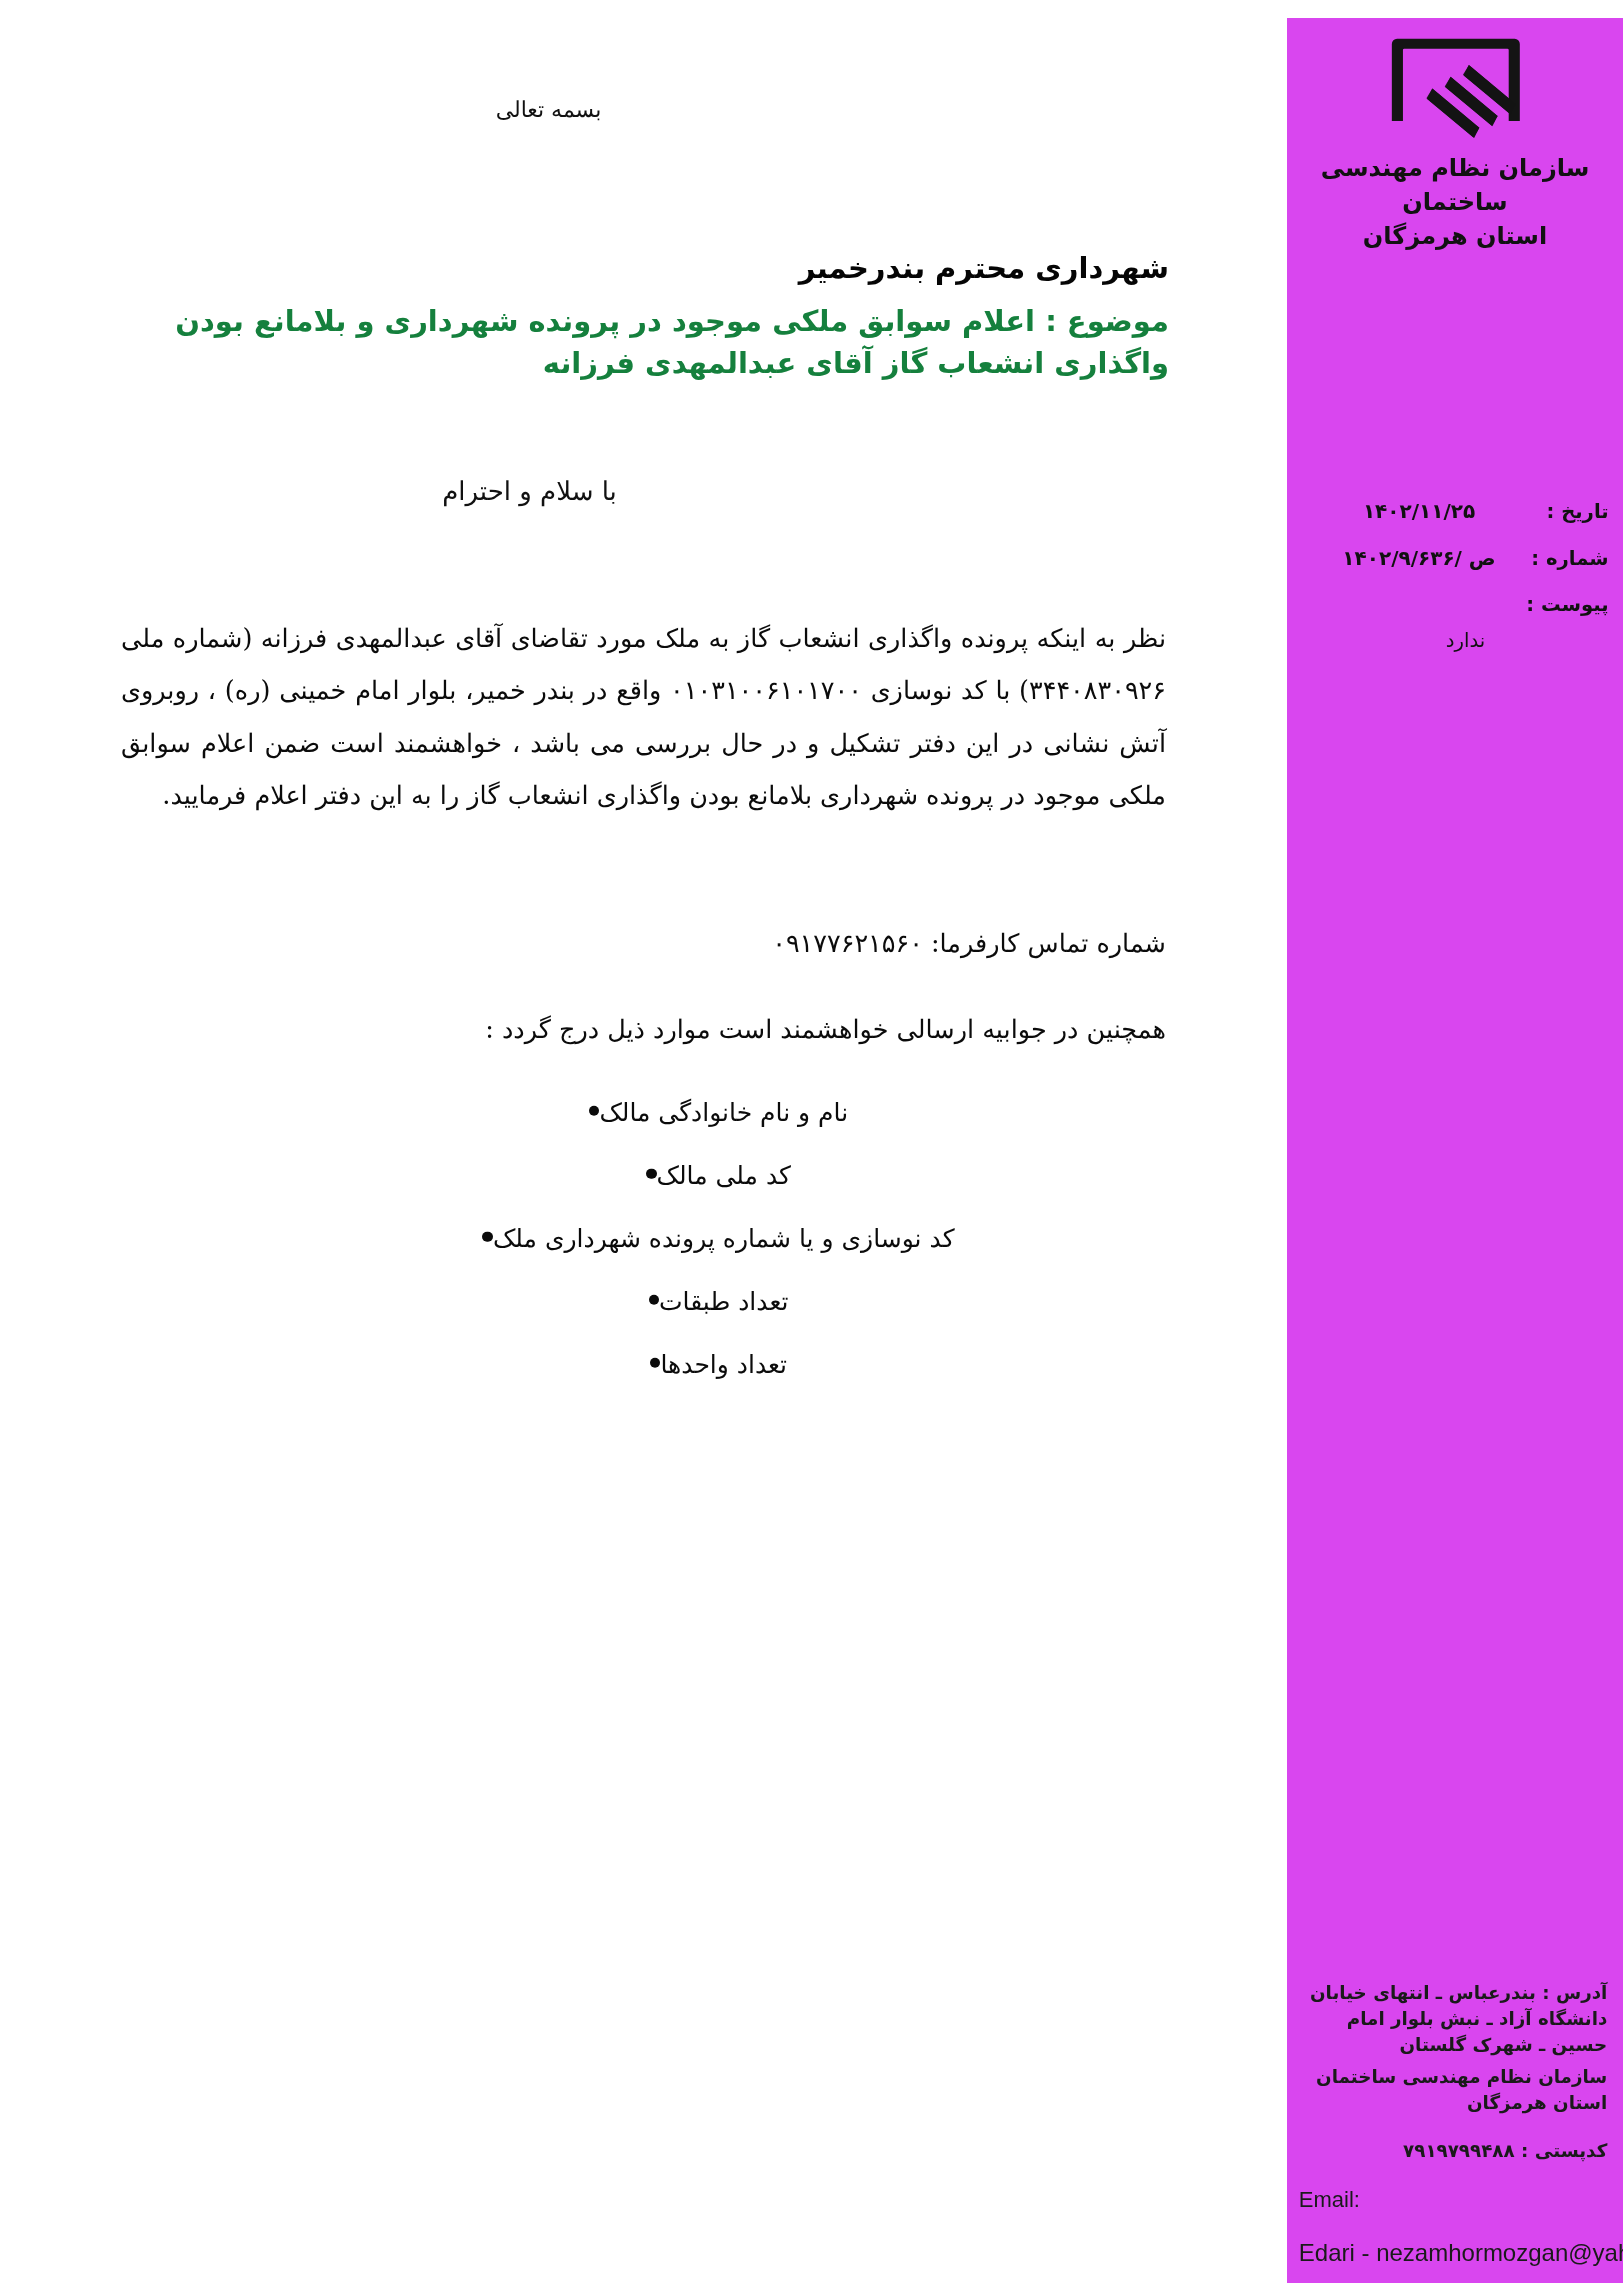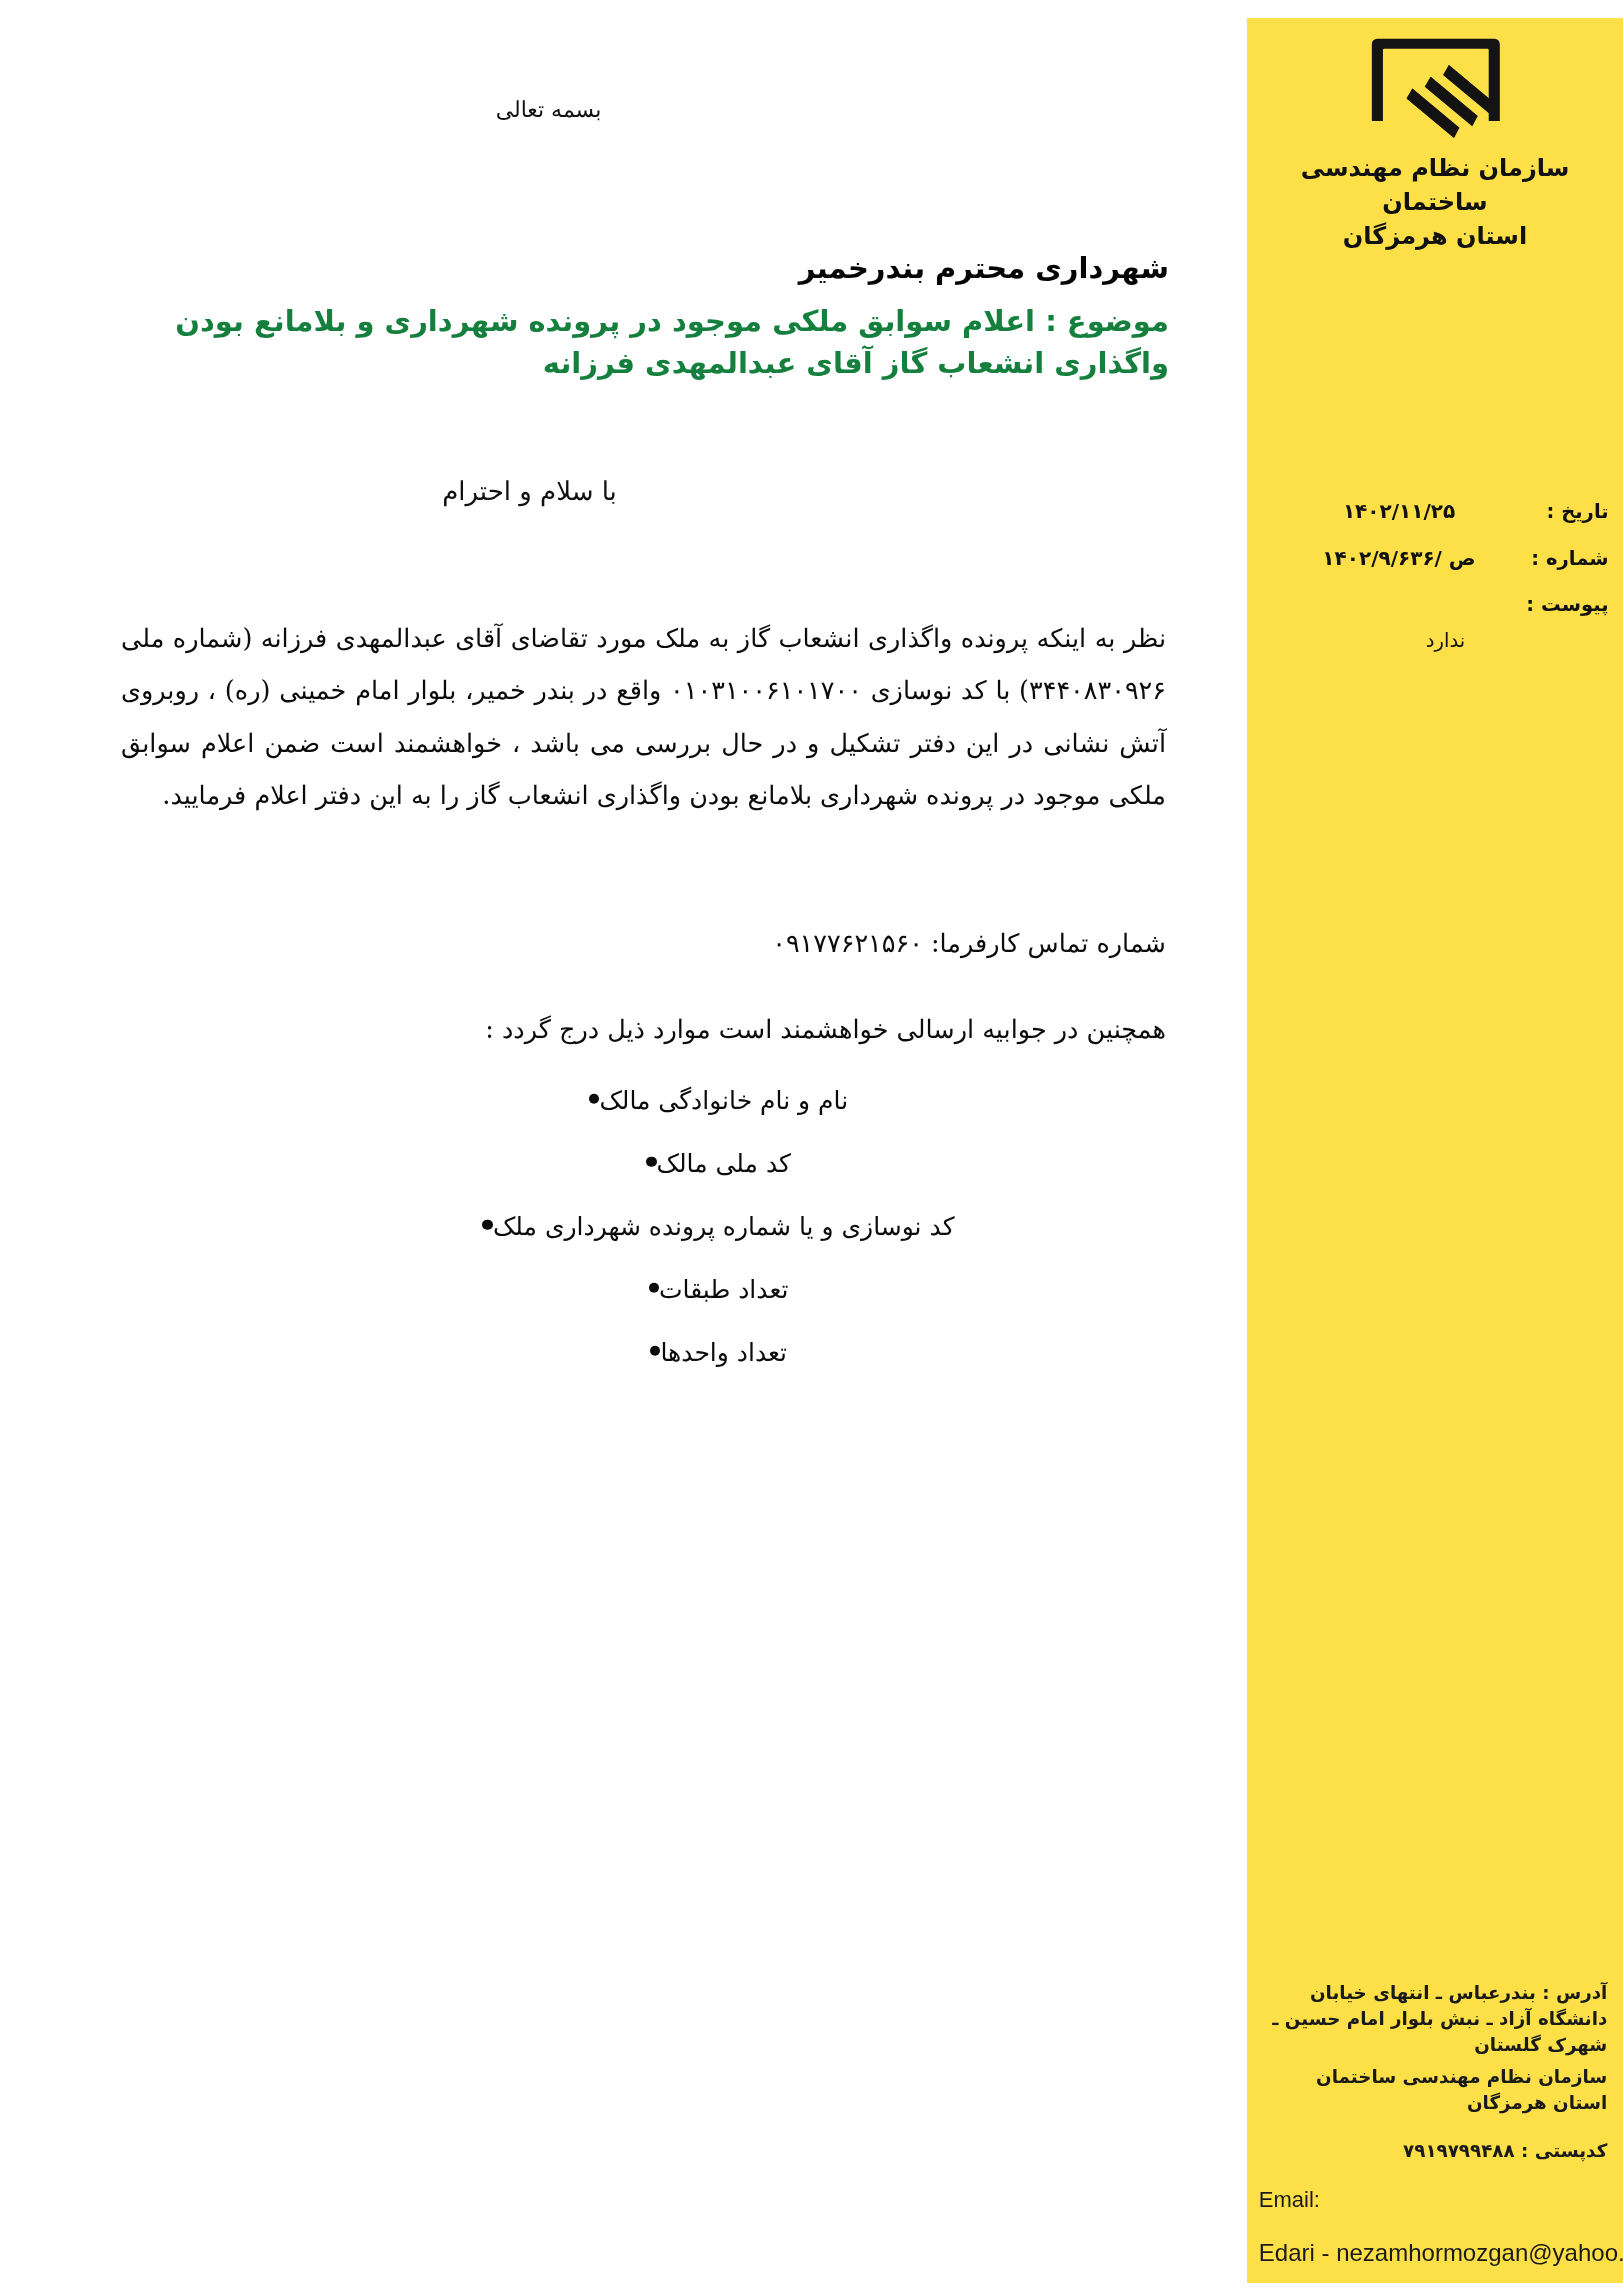--- a/index.html
+++ b/index.html
@@ -17,23 +17,23 @@
     height: 2295px;
     background: #ffffff;
     overflow: hidden;
   }
 
   
   .sidebar {
     position: absolute;
     top: 17.7px;
     right: 0px;
-    width: 376px;
+    width: 336px;
     height: 2265px;
-    background: #fde047;
+    background: #d946ef;
     box-sizing: border-box;
   }
   .sidebar-inner {
     position: relative;
     width: 100%;
     height: 100%;
   }
 
   
   .logo-block {
@@ -262,21 +262,21 @@
     text-align: right;
     margin-top: 20px;
   }
 
   .bullet-list {
     position: absolute;
     top: 1086px;
     right: 121px;
     left: 121px;
     list-style: none;
-    margin: 0;
+    margin: 12px;
     padding: 0;
   }
   .bullet-item {
     display: flex;
     flex-direction: row;
     align-items: baseline;
     justify-content: center;
     font-family: "DejaVu Serif", "Liberation Serif", serif;
     font-size: 25px;
     color: #0b0b0b;

